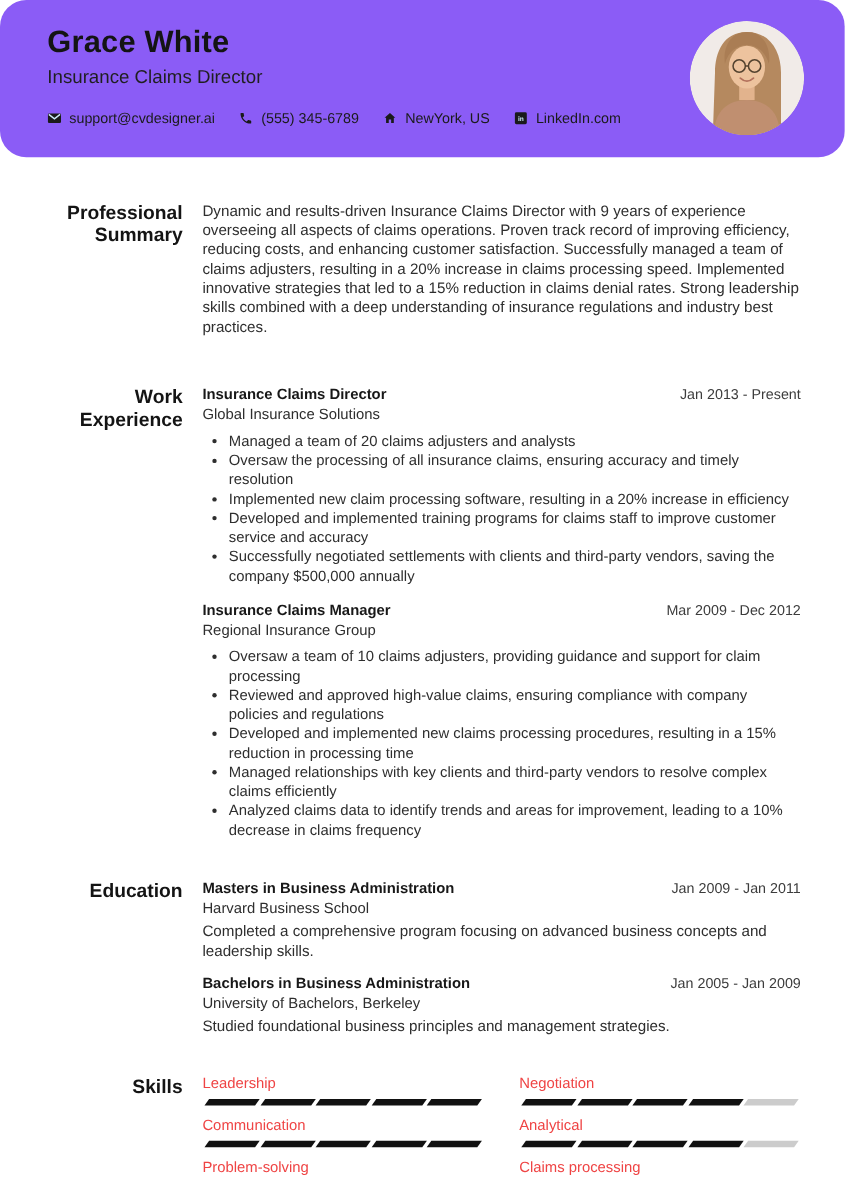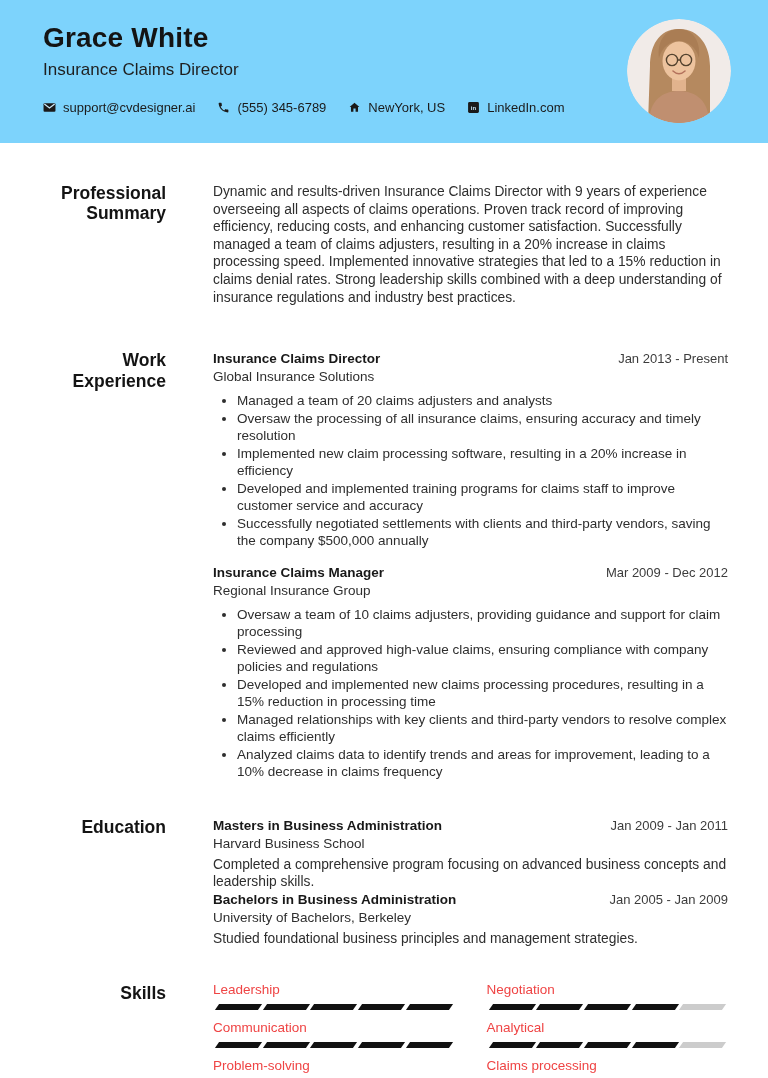--- a/index.html
+++ b/index.html
@@ -2,52 +2,52 @@
 <html><head>
 <meta charset="utf-8">
 <style>
   * { margin:0; padding:0; box-sizing:border-box; }
   html { background:#fff; }
   body {
     width:768px; height:1078px; overflow:hidden; position:relative;
     background:#ffffff; font-family:"Liberation Sans", sans-serif; color:#2e2e2e;
   }
   
-  .header { height:143px; background:#7dd3fc; position:relative; padding:21px 0 0 43px; }
+  .header { height:143px; background:#8b5cf6; position:relative; padding:21px 0 0 43px;border-radius:24px; }
   .name { font-size:28px; font-weight:bold; color:#141414; line-height:1.2; letter-spacing:.2px; }
   .role { font-size:17px; color:#1f1f1f; margin-top:5px; }
   .contact-row { display:flex; gap:22px; margin-top:20px; align-items:center; }
   .contact-item { display:flex; align-items:center; gap:7px; font-size:13px; color:#1b1b1b; }
   .cicon { width:13px; height:13px; display:inline-block; }
   .cicon svg { width:13px; height:13px; display:block; }
   .photo { position:absolute; right:37px; top:19px; width:104px; height:104px; border-radius:50%; overflow:hidden; }
   .photo svg { display:block; }
   
   .main { padding:0 40px; }
-  .section { display:flex; align-items:flex-start;gap:29px; }
+  .section { display:flex; align-items:flex-start; }
   .section-label {
     flex:0 0 126px; text-align:right; font-size:17.5px; font-weight:bold;
     color:#141414; line-height:1.17;
   }
   .section-content { flex:1; margin-left:18px; min-width:0; }
   .sec-summary    { margin-top:40px; }
   .sec-experience { margin-top:44px; }
   .sec-education  { margin-top:36px; }
   .sec-skills     { margin-top:36px; }
   .summary-text { font-size:13.8px; line-height:17.6px; color:#2e2e2e; }
   
   .job + .job { margin-top:14px; }
   .entry-header { display:flex; justify-content:space-between; align-items:flex-start; }
   .entry-title { font-size:13.5px; font-weight:bold; color:#181818; line-height:17px; }
   .entry-dates { font-size:13px; color:#3c3c3c; line-height:15px; white-space:nowrap; margin-top:1px; }
   .entry-sub { font-size:13.5px; color:#2e2e2e; line-height:17px; margin-top:1px; }
   .job-bullets { margin:7px 0 0 0; padding-left:24px; list-style:disc; }
   .job-bullets li { font-size:13.5px; line-height:17.5px; color:#2e2e2e; }
   .job-bullets li.spacer-after { }
-  .degree + .degree { }
+  .degree + .degree { margin-top:12px; }
   .degree-desc { font-size:13.8px; line-height:17.6px; color:#2e2e2e; margin-top:4px; }
   
   .skills-grid { display:grid; grid-template-columns:1fr 1fr; column-gap:32px; row-gap:11px; }
   .skill-name { font-size:13.5px; line-height:14px; color:#ef4444; }
   .skill-bar { display:flex; gap:5px; margin-top:7px; padding:0 4px; }
   .skill-seg { flex:1; height:6px; transform:skewX(-35deg); }
 </style>
 </head>
 <body>
 

